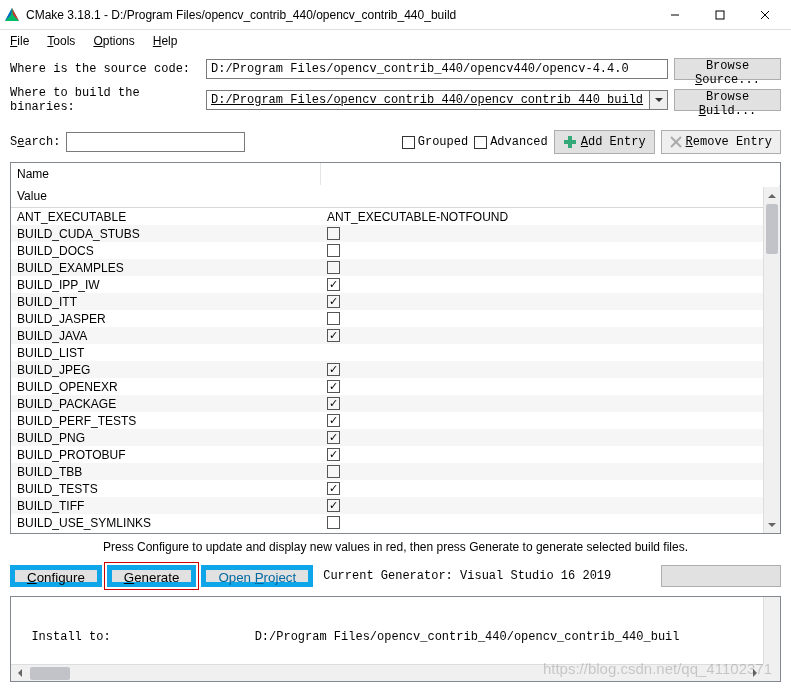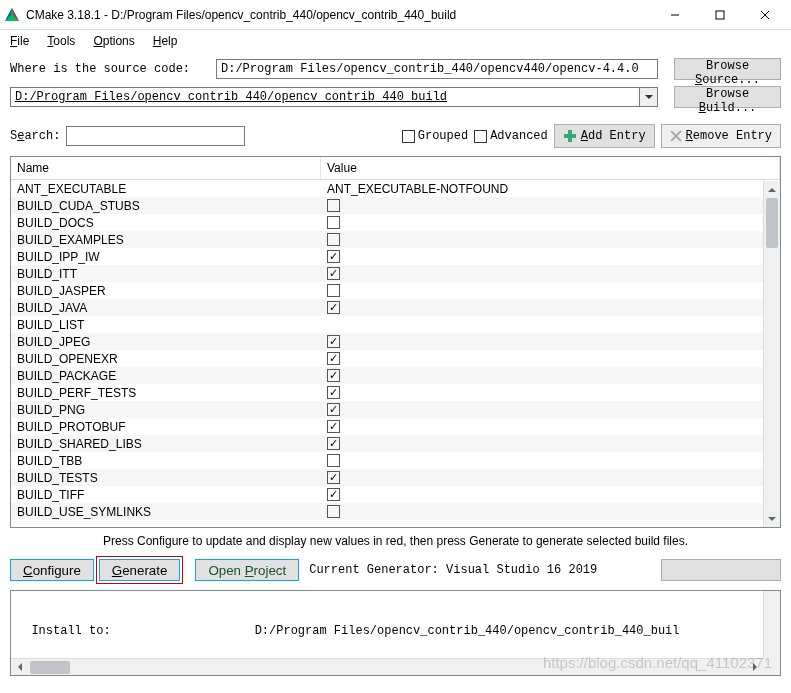--- a/index.html
+++ b/index.html
@@ -7,56 +7,56 @@
 .titlebar { display: flex; align-items: center; height: 30px; padding: 0 4px; border-bottom: 1px solid #ddd; }
 .titlebar-icon { width: 16px; height: 16px; margin-right: 6px; }
 .titlebar-title { flex: 1; font-size: 12px; }
 .win-btns { display: flex; gap: 0; }
 .win-btn { width: 45px; height: 28px; display: flex; align-items: center; justify-content: center; font-size: 10px; }
 .win-btn svg { width: 10px; height: 10px; }
 .menubar { display: flex; gap: 18px; padding: 4px 10px; }
 .menubar span { cursor: pointer; }
 .menubar span u { text-decoration: underline; }
 .form-area { padding: 6px 10px; font-family: "Courier New", monospace; font-size: 12px; }
-.form-row { display: flex; align-items: center; margin-bottom: 6px; gap: 16px; }
+.form-row { display: flex; align-items: center; margin-bottom: 6px; gap: 6px; }
 .form-label { width: 190px; }
 .form-input { flex: 1; height: 20px; border: 1px solid #7a7a7a; padding: 1px 4px; font-family: "Courier New", monospace; font-size: 12px; }
 .form-btn { width: 107px; height: 22px; border: 1px solid #adadad; background: #e1e1e1; font-family: "Courier New", monospace; font-size: 12px; cursor: pointer; }
 .combo-wrap { flex: 1; position: relative; display: flex; }
 .combo-wrap .form-input { flex: 1; text-decoration: underline; }
 .combo-arrow { width: 18px; height: 20px; border: 1px solid #7a7a7a; border-left: none; display: flex; align-items: center; justify-content: center; background: #efefef; }
 .toolbar-row { display: flex; align-items: center; padding: 4px 10px 8px; gap: 6px; font-family: "Courier New", monospace; font-size: 12px; }
 .search-label { }
 .search-input { flex: 1; height: 20px; border: 1px solid #7a7a7a; max-width: 330px; }
 .toolbar-spacer { flex: 1; }
 .chk-wrap { display: flex; align-items: center; gap: 3px; }
 .chk-box { width: 13px; height: 13px; border: 1px solid #333; }
 .tb-btn { height: 24px; padding: 0 8px; border: 1px solid #adadad; background: #e1e1e1; display: flex; align-items: center; gap: 4px; font-family: "Courier New", monospace; font-size: 12px; }
 .tb-btn.disabled { color: #000000; background: #efefef; }
 .plus-icon { width: 14px; height: 14px; }
 .x-icon { width: 12px; height: 12px; }
 .table-wrap { margin: 0 10px; border: 1px solid #828790; height: 372px; position: relative; overflow: hidden; }
-.table-header { display: flex; background: #fff; border-bottom: 1px solid #d8d8d8; font-family: "Segoe UI", sans-serif; font-size: 12px; }
+.table-header { display: flex; background: #fff; border-bottom: 1px solid #d8d8d8; font-family: "Segoe UI", sans-serif; font-size: 12px; flex-direction: column; }
 .th { padding: 4px 6px; border-right: 1px solid #e5e5e5; }
 .th-name { width: 310px; }
 .th-value { flex: 1; }
 .table-body { overflow-y: hidden; height: calc(100% - 24px); }
 .tr { display: flex; height: 17px; align-items: center; font-family: "Segoe UI", sans-serif; font-size: 12px; }
 .tr:nth-child(even) { background: #f6f6f6; }
 .td-name { width: 310px; padding-left: 6px; }
 .td-value { flex: 1; padding-left: 6px; display: flex; align-items: center; }
 .cell-chk { width: 13px; height: 13px; border: 1px solid #555; display: flex; align-items: center; justify-content: center; }
 .cell-chk.checked::after { content: "✓"; font-size: 11px; line-height: 1; }
 .vscroll { position: absolute; right: 0; top: 24px; bottom: 0; width: 17px; background: #f0f0f0; border-left: 1px solid #ddd; }
 .vscroll-arrow { height: 17px; display: flex; align-items: center; justify-content: center; background: #f0f0f0; }
 .vscroll-thumb { position: absolute; top: 17px; left: 2px; right: 2px; height: 50px; background: #c2c3c9; border-radius: 2px; }
 .hint-row { padding: 6px 10px; font-family: Liberation Sans, sans-serif; font-size: 12px; text-align: center; }
 .action-row { display: flex; align-items: center; gap: 2px; padding: 2px 10px 6px; font-family: "Courier New", monospace; font-size: 12px; }
-.act-btn { height: 22px; padding: 0 12px; border: 1px solid #0ea5e9; background: #e1e1e1; }
-.act-btn.disabled { color: #14532d; margin-left: 10px; }
+.act-btn { height: 22px; padding: 0 12px; border: 5px solid #0ea5e9; background: #e1e1e1; }
+.act-btn.disabled { color: #0369a1; }
 .gen-group { border: 1px solid #c00; padding: 2px; display: flex; gap: 2px; }
 .gen-info { margin-left: 8px; }
 .act-spacer { flex: 1; }
 .blank-btn { width: 120px; height: 22px; border: 1px solid #adadad; background: #e1e1e1; }
 .output-wrap { margin: 0 10px 0; border: 1px solid #828790; height: 86px; position: relative; font-family: "Courier New", monospace; font-size: 12px; overflow: hidden; }
 .output-body { padding: 4px 6px; white-space: pre; overflow: hidden; height: calc(100% - 17px); }
 .output-line { line-height: 16px; }
 .out-hscroll { position: absolute; bottom: 0; left: 0; right: 17px; height: 17px; background: #f0f0f0; border-top: 1px solid #ddd; display: flex; }
 .out-hscroll-arrow { width: 17px; display: flex; align-items: center; justify-content: center; }
 .out-vscroll { position: absolute; right: 0; top: 0; bottom: 0; width: 17px; background: #f0f0f0; border-left: 1px solid #ddd; }
@@ -101,20 +101,21 @@
   <span><u>H</u>elp</span>
 </div>
 
 <div class="form-area">
   <div class="form-row">
     <div class="form-label">Where is the source code:</div>
     <input class="form-input" value="D:/Program Files/opencv_contrib_440/opencv440/opencv-4.4.0" style="">
     <button class="form-btn">Browse <u>S</u>ource...</button>
   </div>
   <div class="form-row">
+    <div class="form-label">Where to build the binaries:</div>
     <div class="combo-wrap">
       <input class="form-input" value="D:/Program Files/opencv_contrib_440/opencv_contrib_440_build" style="">
       <div class="combo-arrow">
           <svg width="8" height="8" viewBox="0 0 8 8">
             <polygon points="0,2 8,2 4,6" fill="#333"></polygon>
           </svg>
         </div>
     </div>
     <button class="form-btn">Browse <u>B</u>uild...</button>
   </div>
@@ -234,26 +235,20 @@
           <span class="cell-chk checked"></span>
         </div>
       </div>
       <div class="tr">
         <div class="td-name">BUILD_PROTOBUF</div>
         <div class="td-value">
           <span class="cell-chk checked"></span>
         </div>
       </div>
       <div class="tr">
-        <div class="td-name">BUILD_SHARED_LIBS</div>
-        <div class="td-value">
-          <span class="cell-chk checked"></span>
-        </div>
-      </div>
-      <div class="tr">
         <div class="td-name">BUILD_TBB</div>
         <div class="td-value">
           <span class="cell-chk"></span>
         </div>
       </div>
       <div class="tr">
         <div class="td-name">BUILD_TESTS</div>
         <div class="td-value">
           <span class="cell-chk checked"></span>
         </div>

